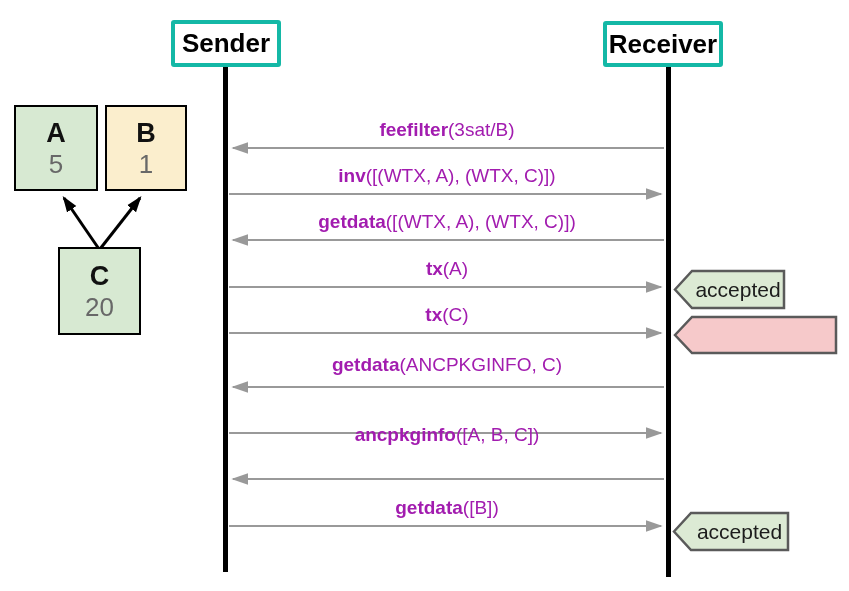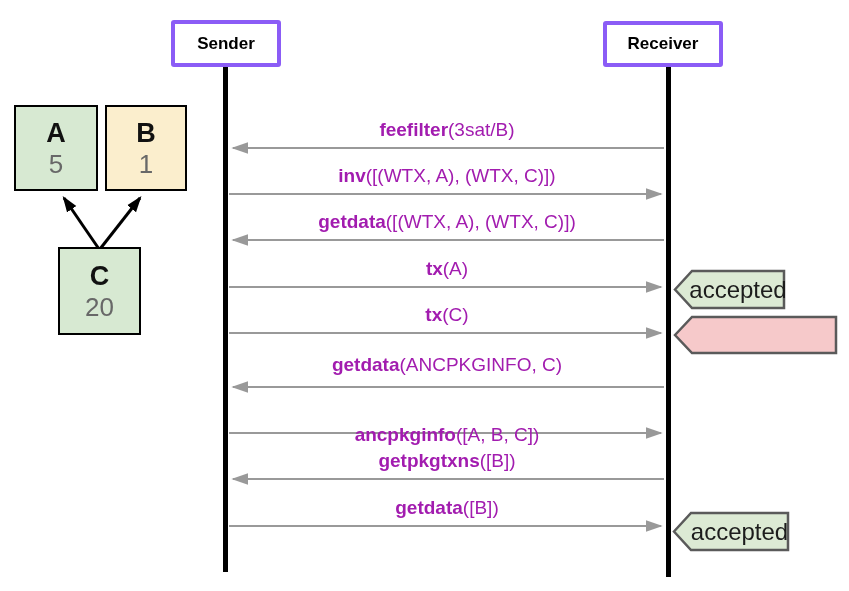--- a/index.html
+++ b/index.html
@@ -4,44 +4,44 @@
 <style>
   * { margin:0; padding:0; box-sizing:border-box; }
   html,body { background:#ffffff; }
   .canvas {
     position:relative; width:849px; height:591px; background:#ffffff;
     font-family:"Liberation Sans","DejaVu Sans",sans-serif; overflow:hidden;
   }
   svg.overlay { position:absolute; left:0; top:0; width:849px; height:591px; }
 
   .participant {
-    position:absolute; background:#ffffff; border:4px solid #8b5cf6;
+    position:absolute; background:#ffffff; border:4px solid #14b8a6;
     border-radius:3px; display:flex; align-items:center; justify-content:center;
-    font-weight:700; font-size:17px; color:#000;
+    font-weight:700; font-size:26px; color:#000;
   }
   .lifeline { position:absolute; width:5px; background:#000; }
 
   .msg-label {
     position:absolute; left:230px; width:434px; height:24px; line-height:24px;
     text-align:center; font-size:19px; color:#a21caf; white-space:nowrap;
   }
   .msg-name { font-weight:700; }
 
   .dep-box {
     position:absolute; border:2.5px solid #000;
     display:flex; flex-direction:column; align-items:center; justify-content:center;
   }
   .bg-green { background:#d7e9d2; }
   .bg-cream { background:#fbeecd; }
   .dep-letter { font-weight:700; font-size:27px; line-height:31px; color:#111; }
   .dep-value  { font-size:26px; line-height:30px; color:#686868; }
 
   .tag-text {
     position:absolute; display:flex; align-items:center; justify-content:center;
-    font-size:24px; color:#1c1c1c; white-space:nowrap;
+    font-size:21px; color:#1c1c1c; white-space:nowrap;
   }
 </style>
 </head>
 <body>
 
 <div class="canvas">
 
   <svg class="overlay">
     <defs>
       <marker id="mg" markerUnits="userSpaceOnUse" markerWidth="17" markerHeight="12" viewBox="0 0 10 7" refX="9" refY="3.5" orient="auto">
@@ -107,23 +107,20 @@
   </div>
   <div class="msg-label" style="top:303px;">
     <span class="msg-name">tx</span><span class="msg-args">(C)</span>
   </div>
   <div class="msg-label" style="top:353px;">
     <span class="msg-name">getdata</span><span class="msg-args">(ANCPKGINFO, C)</span>
   </div>
   <div class="msg-label" style="top:403px;margin-top:20px;">
     <span class="msg-name">ancpkginfo</span><span class="msg-args">([A, B, C])</span>
   </div>
-  <div class="msg-label" style="top:449px;">
-    <span class="msg-name">getpkgtxns</span><span class="msg-args">([B])</span>
-  </div>
   <div class="msg-label" style="top:496px;">
     <span class="msg-name">getdata</span><span class="msg-args">([B])</span>
   </div>
 
   <div class="tag-text" style="left:692px; top:271px; width:92px; height:37px;">accepted</div>
   <div class="tag-text" style="left:691px; top:513px; width:97px; height:37px;">accepted</div>
 
 </div>
 
 </body></html>

